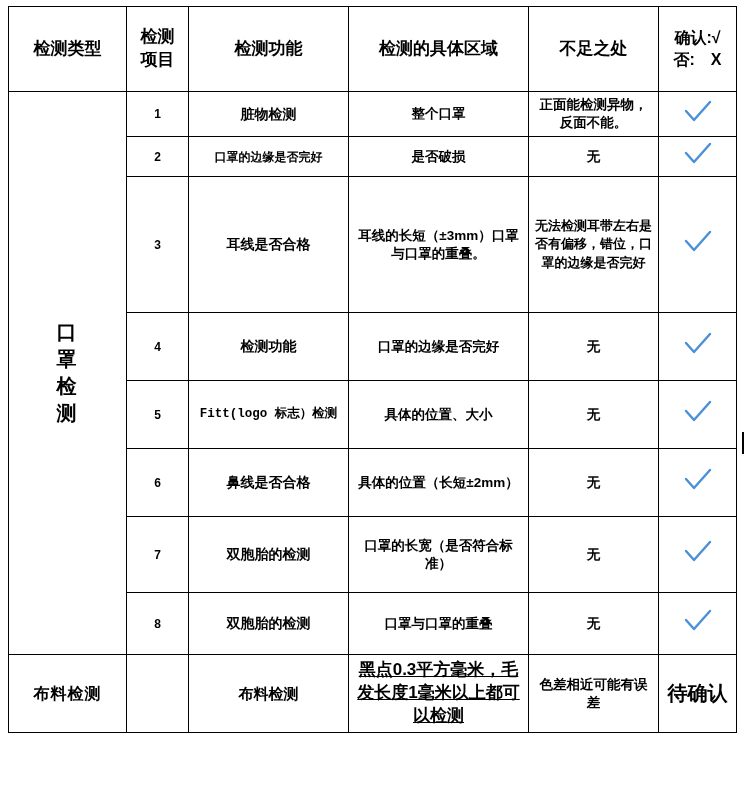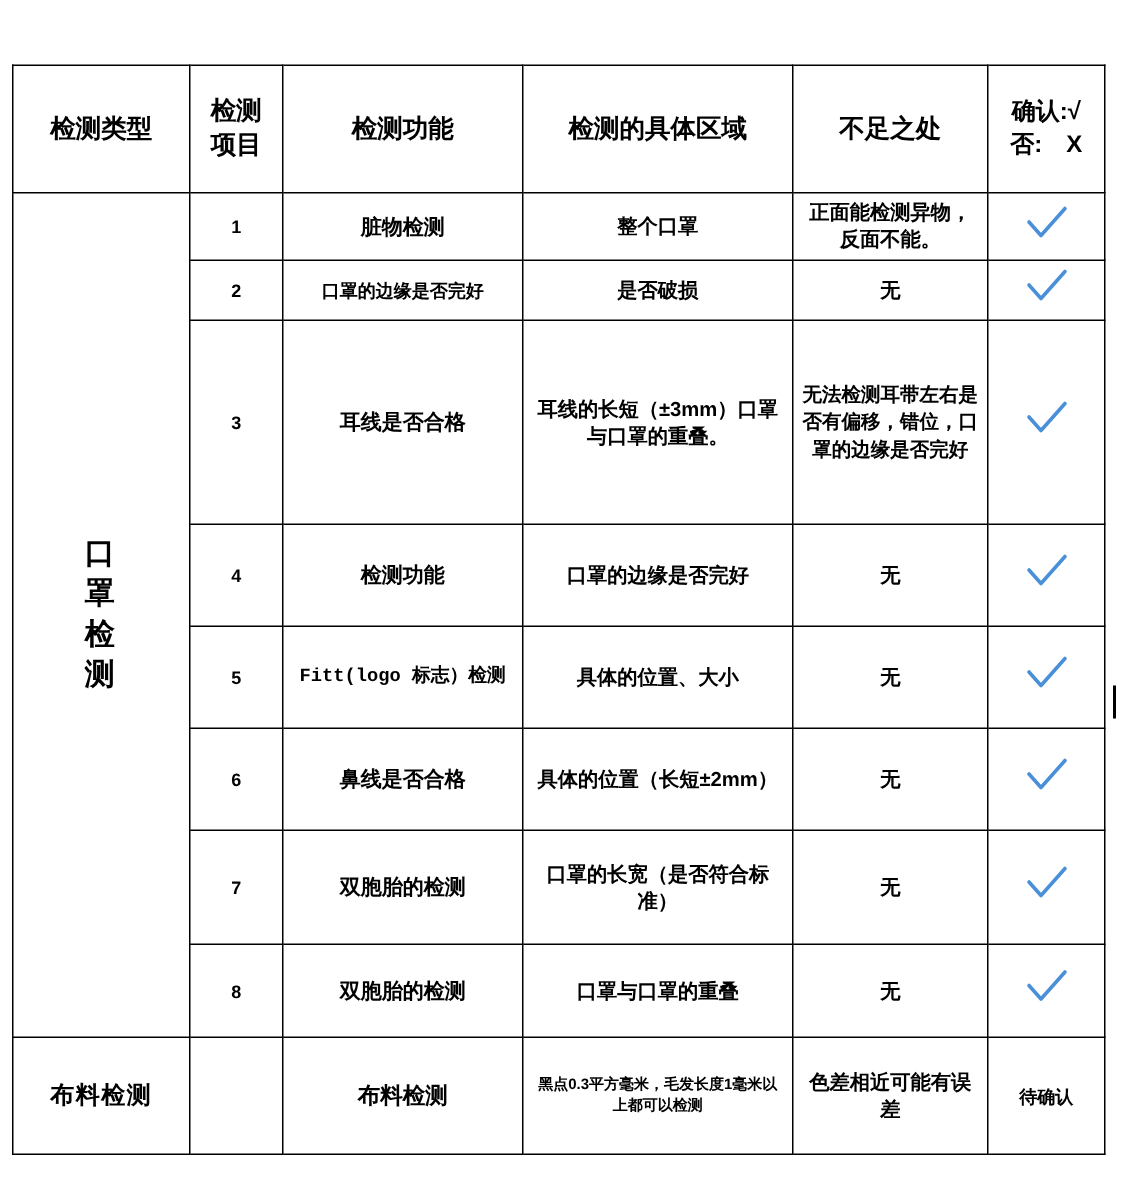--- a/index.html
+++ b/index.html
@@ -12,22 +12,21 @@
     height: 800px;
     font-family: "Liberation Sans", sans-serif;
     color: #000000;
     overflow: hidden;
   }
   .sheet {
     width: 750px;
     height: 588px;
     position: relative;
     box-sizing: border-box;
-    padding: 18px 10px 6px 8px;
-    margin-top: 25px;
+    padding: 6px 10px 6px 8px;
   }
   table.insp {
     border-collapse: collapse;
     table-layout: fixed;
     width: 728px;
     margin: 0;
   }
   table.insp td, table.insp th {
     border: 1px solid #000000;
     vertical-align: middle;
@@ -109,27 +108,28 @@
     display: block;
   }
   td.bottom-cat {
     font-size: 16px;
     letter-spacing: 1px;
   }
   td.bottom-func {
     font-size: 15px;
   }
   td.bottom-area {
-    font-size: 10px;
+    font-size: 17px;
+    text-decoration: underline;
   }
   td.bottom-flaw {
     font-size: 13.5px;
   }
   td.bottom-conf {
-    font-size: 12px;
+    font-size: 20px;
   }
   .stray-mark {
     position: absolute;
     right: 6px;
     top: 432px;
     width: 2px;
     height: 22px;
     background: #000;
   }
 </style>

